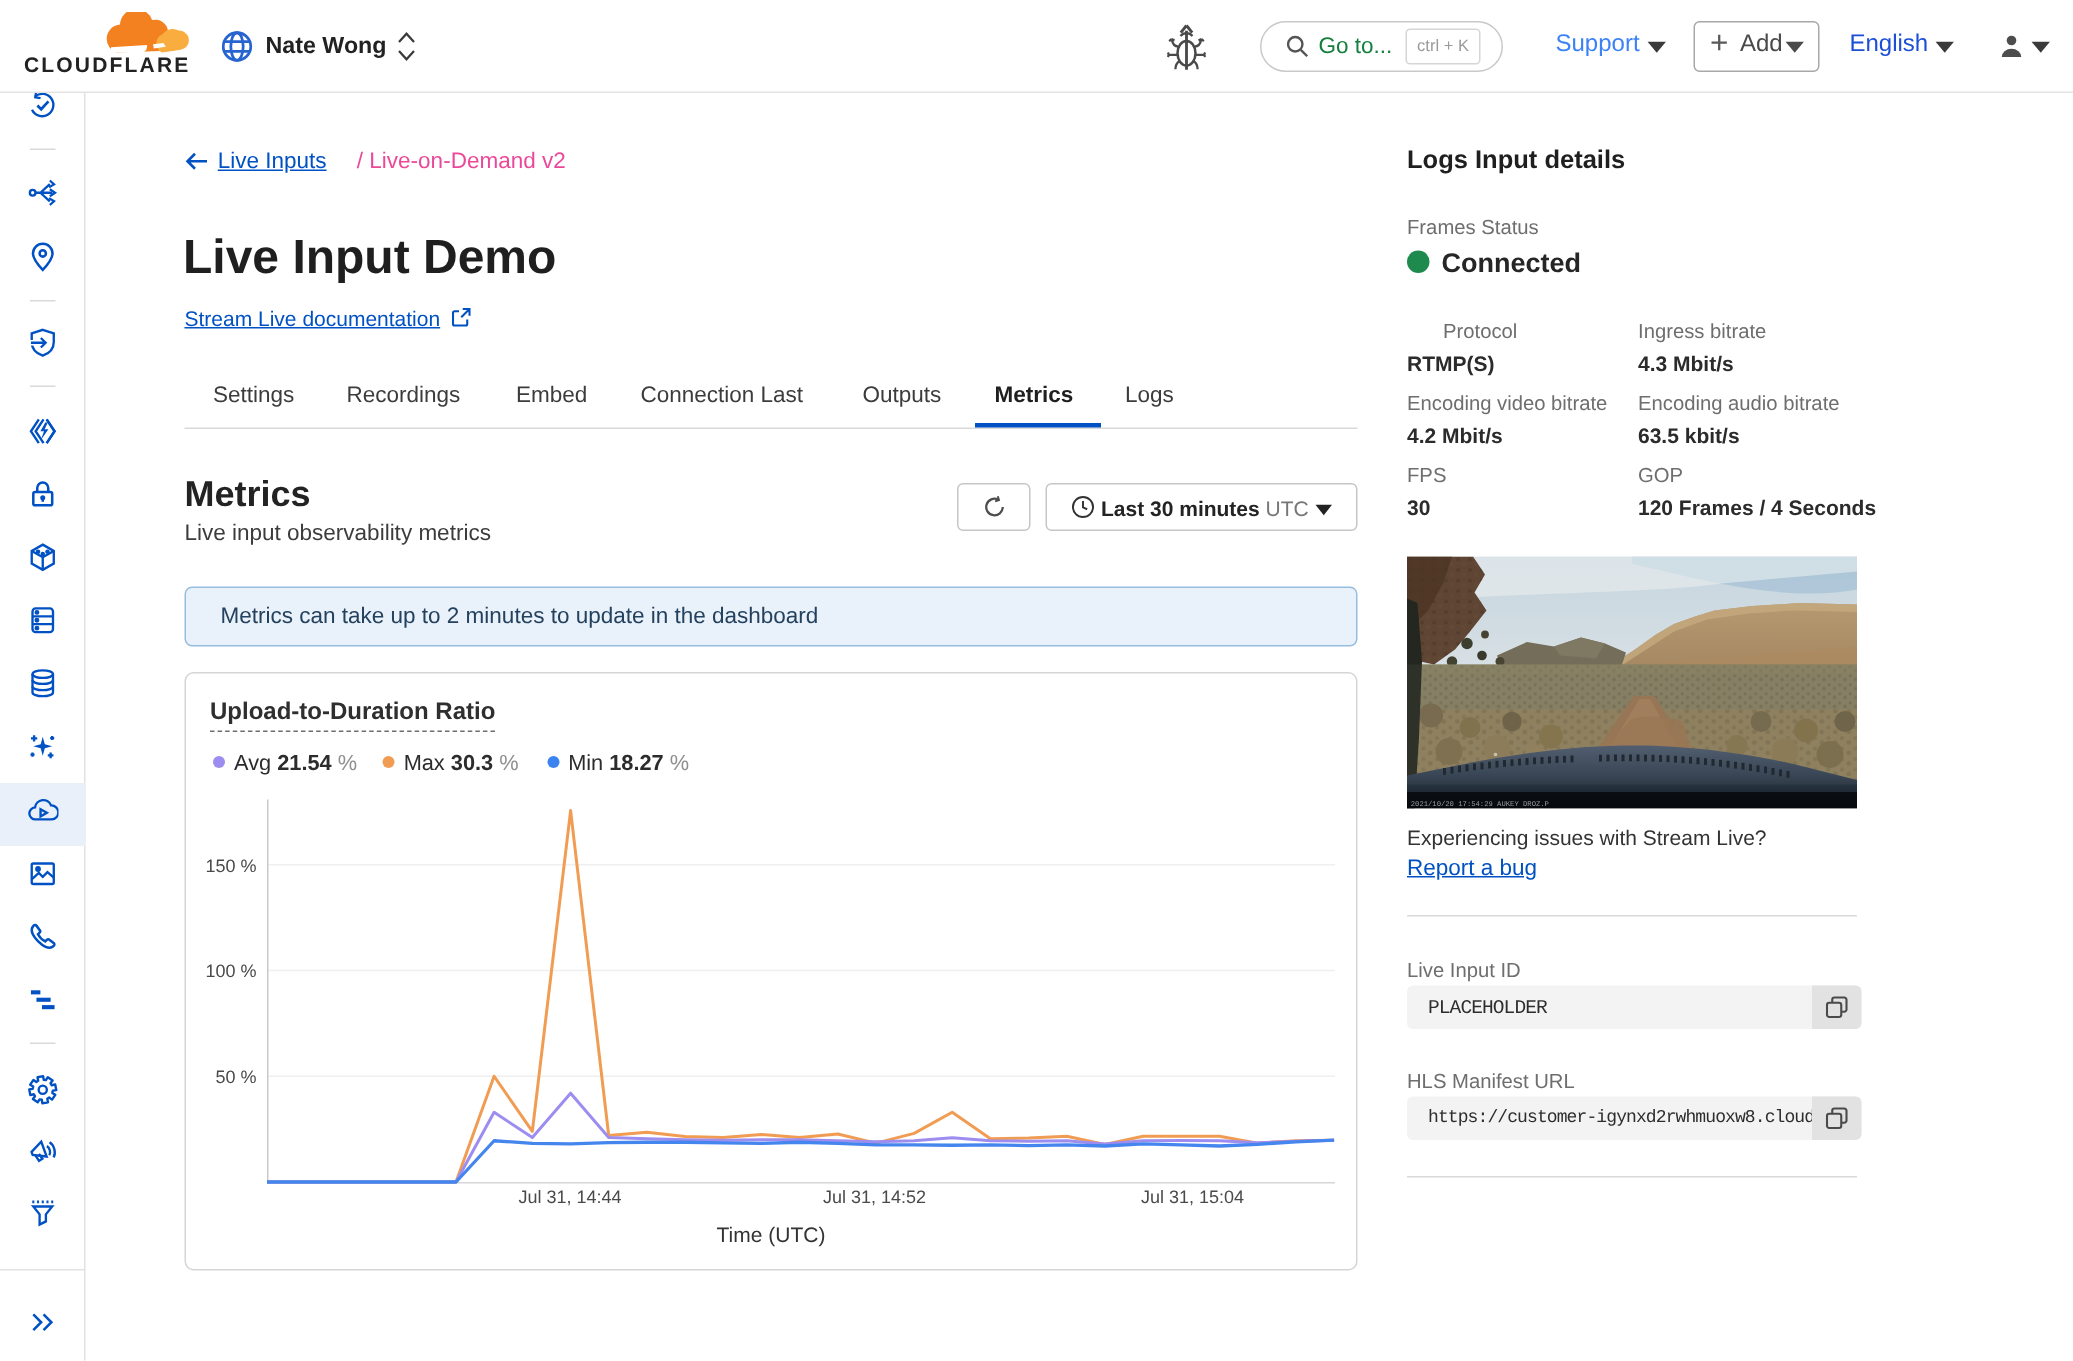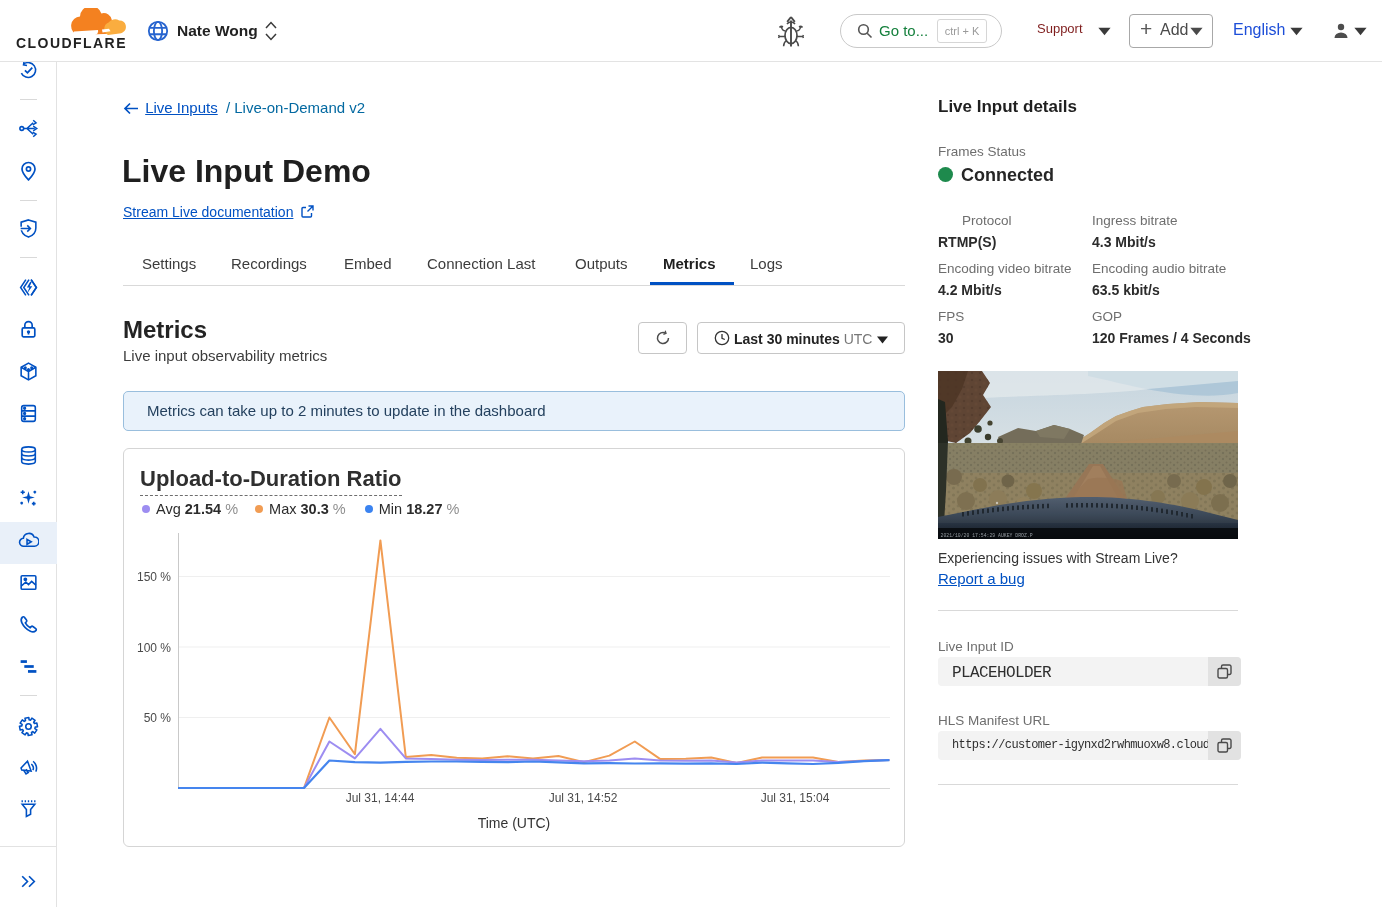--- a/index.html
+++ b/index.html
@@ -54,21 +54,21 @@
   </svg>
 
   <div class="abs" style="left:840px;top:14px;width:162px;height:34px;border:1px solid #c9c9c9;border-radius:17px;"></div>
   <svg class="abs" style="left:857px;top:23px" width="16" height="16" viewBox="0 0 16 16" fill="none" stroke="#555" stroke-width="1.6">
     <circle cx="6.5" cy="6.5" r="4.8"></circle>
       <path d="M10.2 10.2 L14.5 14.5"></path>
   </svg>
   <div class="abs" style="left:879px;top:22px;font-size:15px;color:#15803d">Go to...</div>
   <div class="abs" style="left:937px;top:19px;width:50px;height:24px;border:1px solid #d6d6d6;border-radius:3px;font-size:11px;color:#9a9a9a;text-align:center;line-height:22px">ctrl + K</div>
 
-  <div class="abs" style="left:1037px;top:21px;font-size:13px;color:#7f1d1d">Support</div>
+  <div class="abs" style="left:1037px;top:21px;font-size:16px;color:#3b82f6">Support</div>
   <svg class="abs" style="left:1097px;top:26px" width="15" height="11" viewBox="0 0 12 9">
       <path d="M1 1.5 L6 7.5 L11 1.5 z" fill="#3a3a3a"></path>
     </svg>
 
   <div class="abs" style="left:1129px;top:14px;width:84px;height:34px;border:1px solid #a8a8a8;border-radius:4px;"></div>
   <div class="abs" style="left:1140px;top:17px;font-size:21px;color:#5a5a5a;font-weight:400">+</div>
   <div class="abs" style="left:1160px;top:21px;font-size:16px;color:#4a4a4a">Add</div>
   <svg class="abs" style="left:1189px;top:26px" width="15" height="11" viewBox="0 0 12 9">
       <path d="M1 1.5 L6 7.5 L11 1.5 z" fill="#4a4a4a"></path>
     </svg>
@@ -184,21 +184,21 @@
       <path d="M4 5 L9 10 L4 15"></path>
       <path d="M10.5 5 L15.5 10 L10.5 15"></path>
     </svg>
 </div>
 
 <div class="abs" style="left:123px;top:99px;font-size:15px">
   <svg style="vertical-align:-2px" width="16" height="13" viewBox="0 0 16 13" fill="none" stroke="#0051c3" stroke-width="1.7">
       <path d="M15 6.5 H2 M7 1.5 L2 6.5 L7 11.5"></path>
     </svg>
   <a class="blue" style="text-decoration:underline;margin-left:2px;font-size:15px" href="#">Live Inputs</a>
-  <span style="color:#0369a1;margin-left:4px">/ Live-on-Demand v2</span>
+  <span style="color:#ec4899;margin-left:16px">/ Live-on-Demand v2</span>
 </div>
 <div class="abs" style="left:122px;top:153px;font-size:32px;font-weight:bold;color:#1f1f1f;letter-spacing:0px">Live Input Demo</div>
 <div class="abs" style="left:123px;top:204px;font-size:14px">
   <a class="blue" style="text-decoration:underline" href="#">Stream Live documentation</a>
   <svg style="margin-left:4px;vertical-align:-1px" width="13" height="13" viewBox="0 0 13 13" fill="none" stroke="#0051c3" stroke-width="1.4">
       <path d="M5 2.5 H2 a1 1 0 0 0 -1 1 V11 a1 1 0 0 0 1 1 H9.5 a1 1 0 0 0 1-1 V8"></path>
       <path d="M7.5 1 H12 V5.5 M12 1 L6.5 6.5"></path>
     </svg>
 </div>
 
@@ -225,21 +225,21 @@
     <path d="M8 4 V8.3 L10.8 9.5"></path>
   </svg>
 <div class="abs" style="left:734px;top:331px;font-size:14px;font-weight:bold;color:#232323">Last 30 minutes <span style="font-weight:normal;color:#777">UTC</span></div>
 <svg class="abs" style="left:876px;top:335px" width="13" height="10" viewBox="0 0 13 10">
     <path d="M1 1.5 L6.5 8.5 L12 1.5 z" fill="#222"></path>
   </svg>
 
 <div class="abs" style="left:123px;top:391px;width:782px;height:40px;background:#e9f2fb;border:1px solid #99bedd;border-radius:5px;font-size:15px;color:#24415e;line-height:38px;padding-left:23px">Metrics can take up to 2 minutes to update in the dashboard</div>
 
 <div class="abs" style="left:123px;top:448px;width:782px;height:399px;border:1px solid #d5d5d5;border-radius:6px"></div>
-<div class="abs" style="left:140px;top:466px;font-size:22px;font-weight:bold;color:#2f2f2f;border-bottom:1px dashed #6e6e6e;padding-bottom:3px">Upload-to-Duration Ratio</div>
+<div class="abs" style="left:140px;top:466px;font-size:16px;font-weight:bold;color:#2f2f2f;border-bottom:1px dashed #6e6e6e;padding-bottom:3px">Upload-to-Duration Ratio</div>
 <div class="abs" style="left:142px;top:501px;font-size:14.5px;color:#2c2c2c">
   <span style="display:inline-block;width:8px;height:8px;border-radius:4px;background:#9d8df1;vertical-align:1px"></span>
   <span style="margin-left:2px">Avg</span> <b>21.54</b> <span style="color:#8f8f8f">%</span>
   <span style="display:inline-block;width:8px;height:8px;border-radius:4px;background:#f19c53;margin-left:13px;vertical-align:1px"></span>
   <span style="margin-left:2px">Max</span> <b>30.3</b> <span style="color:#8f8f8f">%</span>
   <span style="display:inline-block;width:8px;height:8px;border-radius:4px;background:#3b83f0;margin-left:15px;vertical-align:1px"></span>
   <span style="margin-left:2px">Min</span> <b>18.27</b> <span style="color:#8f8f8f">%</span>
 </div>
 
 <svg class="abs" style="left:123px;top:448px" width="782" height="399" viewBox="0 0 782 399">
@@ -253,21 +253,21 @@
   <text x="48" y="274" font-size="12" fill="#4a4a4a" text-anchor="end" font-family="Liberation Sans,sans-serif">50 %</text>
   <text x="257" y="354" font-size="12" fill="#4a4a4a" text-anchor="middle" font-family="Liberation Sans,sans-serif">Jul 31, 14:44</text>
   <text x="460" y="354" font-size="12" fill="#4a4a4a" text-anchor="middle" font-family="Liberation Sans,sans-serif">Jul 31, 14:52</text>
   <text x="672" y="354" font-size="12" fill="#4a4a4a" text-anchor="middle" font-family="Liberation Sans,sans-serif">Jul 31, 15:04</text>
   <text x="391" y="380" font-size="14" fill="#333" text-anchor="middle" font-family="Liberation Sans,sans-serif">Time (UTC)</text>
   <polyline fill="none" stroke="#f19c53" stroke-width="2" stroke-linejoin="round" points="55.0,340.0 80.5,340.0 106.0,340.0 131.5,340.0 157.0,340.0 181.0,340.0 206.4,269.5 231.9,306.2 257.4,92.4 282.8,309.0 308.2,306.9 333.7,309.7 359.1,310.4 384.6,308.3 410.0,310.4 435.5,308.0 461.0,314.1 486.4,307.6 511.8,293.5 537.3,311.1 562.8,310.7 588.2,309.5 613.6,315.0 639.1,309.5 664.5,309.5 690.0,309.5 715.4,314.1 740.9,312.5 766.4,312.1"></polyline>
   <polyline fill="none" stroke="#9d8df1" stroke-width="2" stroke-linejoin="round" points="55.0,340.0 80.5,340.0 106.0,340.0 131.5,340.0 157.0,340.0 181.0,340.0 206.4,293.5 231.9,310.4 257.4,280.8 282.8,310.4 308.2,311.1 333.7,311.8 359.1,312.1 384.6,311.8 410.0,311.8 435.5,312.5 461.0,313.2 486.4,312.5 511.8,310.5 537.3,312.5 562.8,312.8 588.2,312.5 613.6,314.6 639.1,312.5 664.5,312.4 690.0,312.5 715.4,313.9 740.9,312.9 766.4,312.1"></polyline>
   <polyline fill="none" stroke="#4585ee" stroke-width="2.2" stroke-linejoin="round" points="55.0,340.0 80.5,340.0 106.0,340.0 131.5,340.0 157.0,340.0 181.0,340.0 206.4,312.5 231.9,314.2 257.4,314.6 282.8,313.8 308.2,313.5 333.7,313.5 359.1,313.9 384.6,314.2 410.0,313.5 435.5,314.3 461.0,315.3 486.4,315.2 511.8,315.5 537.3,315.3 562.8,315.7 588.2,315.3 613.6,316.0 639.1,314.6 664.5,315.3 690.0,316.0 715.4,314.9 740.9,313.2 766.4,312.1"></polyline>
 </svg>
 
-<div class="abs" style="left:938px;top:97px;font-size:17px;font-weight:bold;color:#1f1f1f">Live Input details</div>
+<div class="abs" style="left:938px;top:97px;font-size:17px;font-weight:bold;color:#1f1f1f">Logs Input details</div>
 <div class="abs lab" style="left:938px;top:144px">Frames Status</div>
 <div class="abs" style="left:938px;top:167px;width:15px;height:15px;border-radius:8px;background:#1e8a4d"></div>
 <div class="abs" style="left:961px;top:165px;font-size:18px;font-weight:bold;color:#262626">Connected</div>
 <div class="abs lab" style="left:962px;top:213px">Protocol</div>
 <div class="abs lab" style="left:1092px;top:213px">Ingress bitrate</div>
 <div class="abs val" style="left:938px;top:234px">RTMP(S)</div>
 <div class="abs val" style="left:1092px;top:234px">4.3 Mbit/s</div>
 <div class="abs lab" style="left:938px;top:261px">Encoding video bitrate</div>
 <div class="abs lab" style="left:1092px;top:261px">Encoding audio bitrate</div>
 <div class="abs val" style="left:938px;top:282px">4.2 Mbit/s</div>
@@ -406,21 +406,21 @@
  <rect x="0" y="72" width="300" height="80" fill="#8e897c" opacity="0.1"></rect>
  <rect x="0" y="157" width="300" height="11" fill="#05070a" opacity="0.8"></rect>
  <text x="2.5" y="166" font-size="4.8" fill="#959ca2" font-family="Liberation Mono,monospace">2021/10/20 17:54:29 AUKEY DROZ.P</text>
 </svg>
 
 <div class="abs" style="left:938px;top:550px;font-size:14px;color:#333">Experiencing issues with Stream Live?</div>
 <a class="abs blue" href="#" style="left:938px;top:570px;font-size:15px;text-decoration:underline">Report a bug</a>
 <div class="abs" style="left:938px;top:610px;width:300px;border-top:1px solid #d9d9d9"></div>
 <div class="abs lab" style="left:938px;top:639px">Live Input ID</div>
 <div class="abs" style="left:938px;top:657px;width:303px;height:29px;background:#f3f3f3;border-radius:4px"></div>
-<div class="abs mono" style="left:952px;top:664px;font-size:16px;letter-spacing:-0.6px;color:#2e2e2e">PLACEHOLDER</div>
+<div class="abs mono" style="left:952px;top:664px;font-size:13px;letter-spacing:-0.6px;color:#2e2e2e">PLACEHOLDER</div>
 <div class="abs" style="left:1208px;top:657px;width:33px;height:29px;background:#e2e2e2;border-radius:0 4px 4px 0"></div>
 <svg class="abs" style="left:1217px;top:664px" width="15" height="15" viewBox="0 0 15 15" fill="none" stroke="#4a4a4a" stroke-width="1.4">
     <rect x="1" y="4.5" width="9.5" height="9.5" rx="1.5"></rect>
     <path d="M4.5 4.5 V2.5 a1.5 1.5 0 0 1 1.5-1.5 H12.5 a1.5 1.5 0 0 1 1.5 1.5 V9 a1.5 1.5 0 0 1 -1.5 1.5 H10.5"></path>
   </svg>
 <div class="abs lab" style="left:938px;top:713px">HLS Manifest URL</div>
 <div class="abs" style="left:938px;top:731px;width:303px;height:29px;background:#f3f3f3;border-radius:4px"></div>
 <div class="abs mono" style="left:952px;top:738px;font-size:12px;letter-spacing:-0.6px;color:#2e2e2e;width:256px;overflow:hidden;white-space:nowrap">https://customer-igynxd2rwhmuoxw8.cloudf</div>
 <div class="abs" style="left:1208px;top:731px;width:33px;height:29px;background:#e2e2e2;border-radius:0 4px 4px 0"></div>
 <svg class="abs" style="left:1217px;top:738px" width="15" height="15" viewBox="0 0 15 15" fill="none" stroke="#4a4a4a" stroke-width="1.4">

